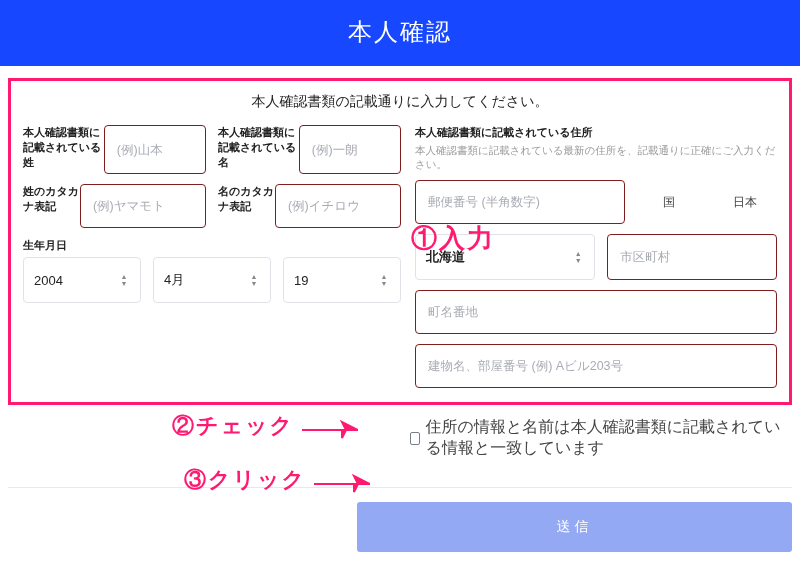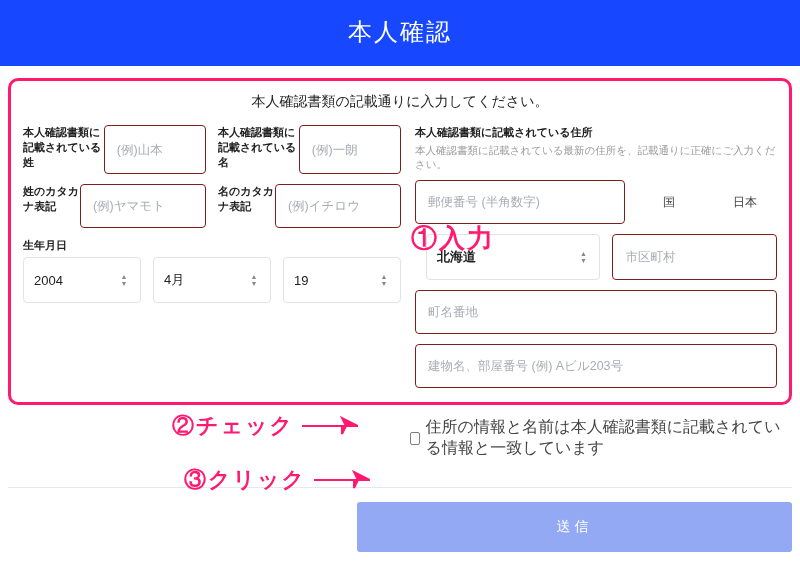--- a/index.html
+++ b/index.html
@@ -16,21 +16,21 @@
     text-align: center;
     font-size: 24px;
     font-weight: 500;
     padding: 16px 0 18px 0;
     letter-spacing: 2px;
   }
   .main-box {
     position: relative;
     margin: 12px 8px 0 8px;
     border: 3px solid #ff1970;
-    border-radius: 10px;
+    border-radius: 0;
     padding: 12px 12px 14px 12px;
     background: #fff;
   }
   .instruction {
     text-align: center;
     font-size: 14px;
     color: #222;
     margin-bottom: 14px;
   }
   .cols { display: flex; gap: 14px; }
@@ -75,21 +75,21 @@
   .stepper {
     display: flex; flex-direction: column;
     width: 12px; gap:1px;
   }
   .stepper span { font-size:7px; line-height:6px; color:#888; text-align:center; }
   .postal-row { display:flex; gap:12px; align-items:center; margin-bottom:10px; }
   .postal-row .input { flex: 0 0 210px; }
   .country-label, .country-val { font-size:12px; color:#444; text-align:center; }
   .country-label { flex:1; }
   .country-val { flex:1; }
-  .pref-row { display:flex; gap:12px; margin-bottom:10px;margin-left:11px; }
+  .pref-row { display:flex; gap:12px; margin-bottom:10px; }
   .pref-row .select { flex:1.1; }
   .pref-row .input { flex:1; }
   .dob-row { display:flex; gap:12px; }
   .dob-row .select { flex:1; }
   .overlay-label {
     position: absolute;
     font-size: 26px;
     font-weight: 700;
     color: #ff1970;
     letter-spacing: 2px;
@@ -126,21 +126,21 @@
     text-align: center;
     padding: 16px 0;
     font-size: 14px;
     border: none;
     border-radius: 3px;
     letter-spacing: 4px;
   }
   .anno {
     position: absolute;
     display: flex;
-    align-items: center;
+    align-items: flex-end;
     gap: 8px;
     font-size: 22px;
     font-weight: 700;
     color: #ff1970;
     letter-spacing: 2px;
     pointer-events: none;
   }
   .anno2 { top: -4px; left: 164px; }
   .anno3 { top: 50px; left: 176px; }
   .arrow-svg { width: 56px; height: 22px; }

